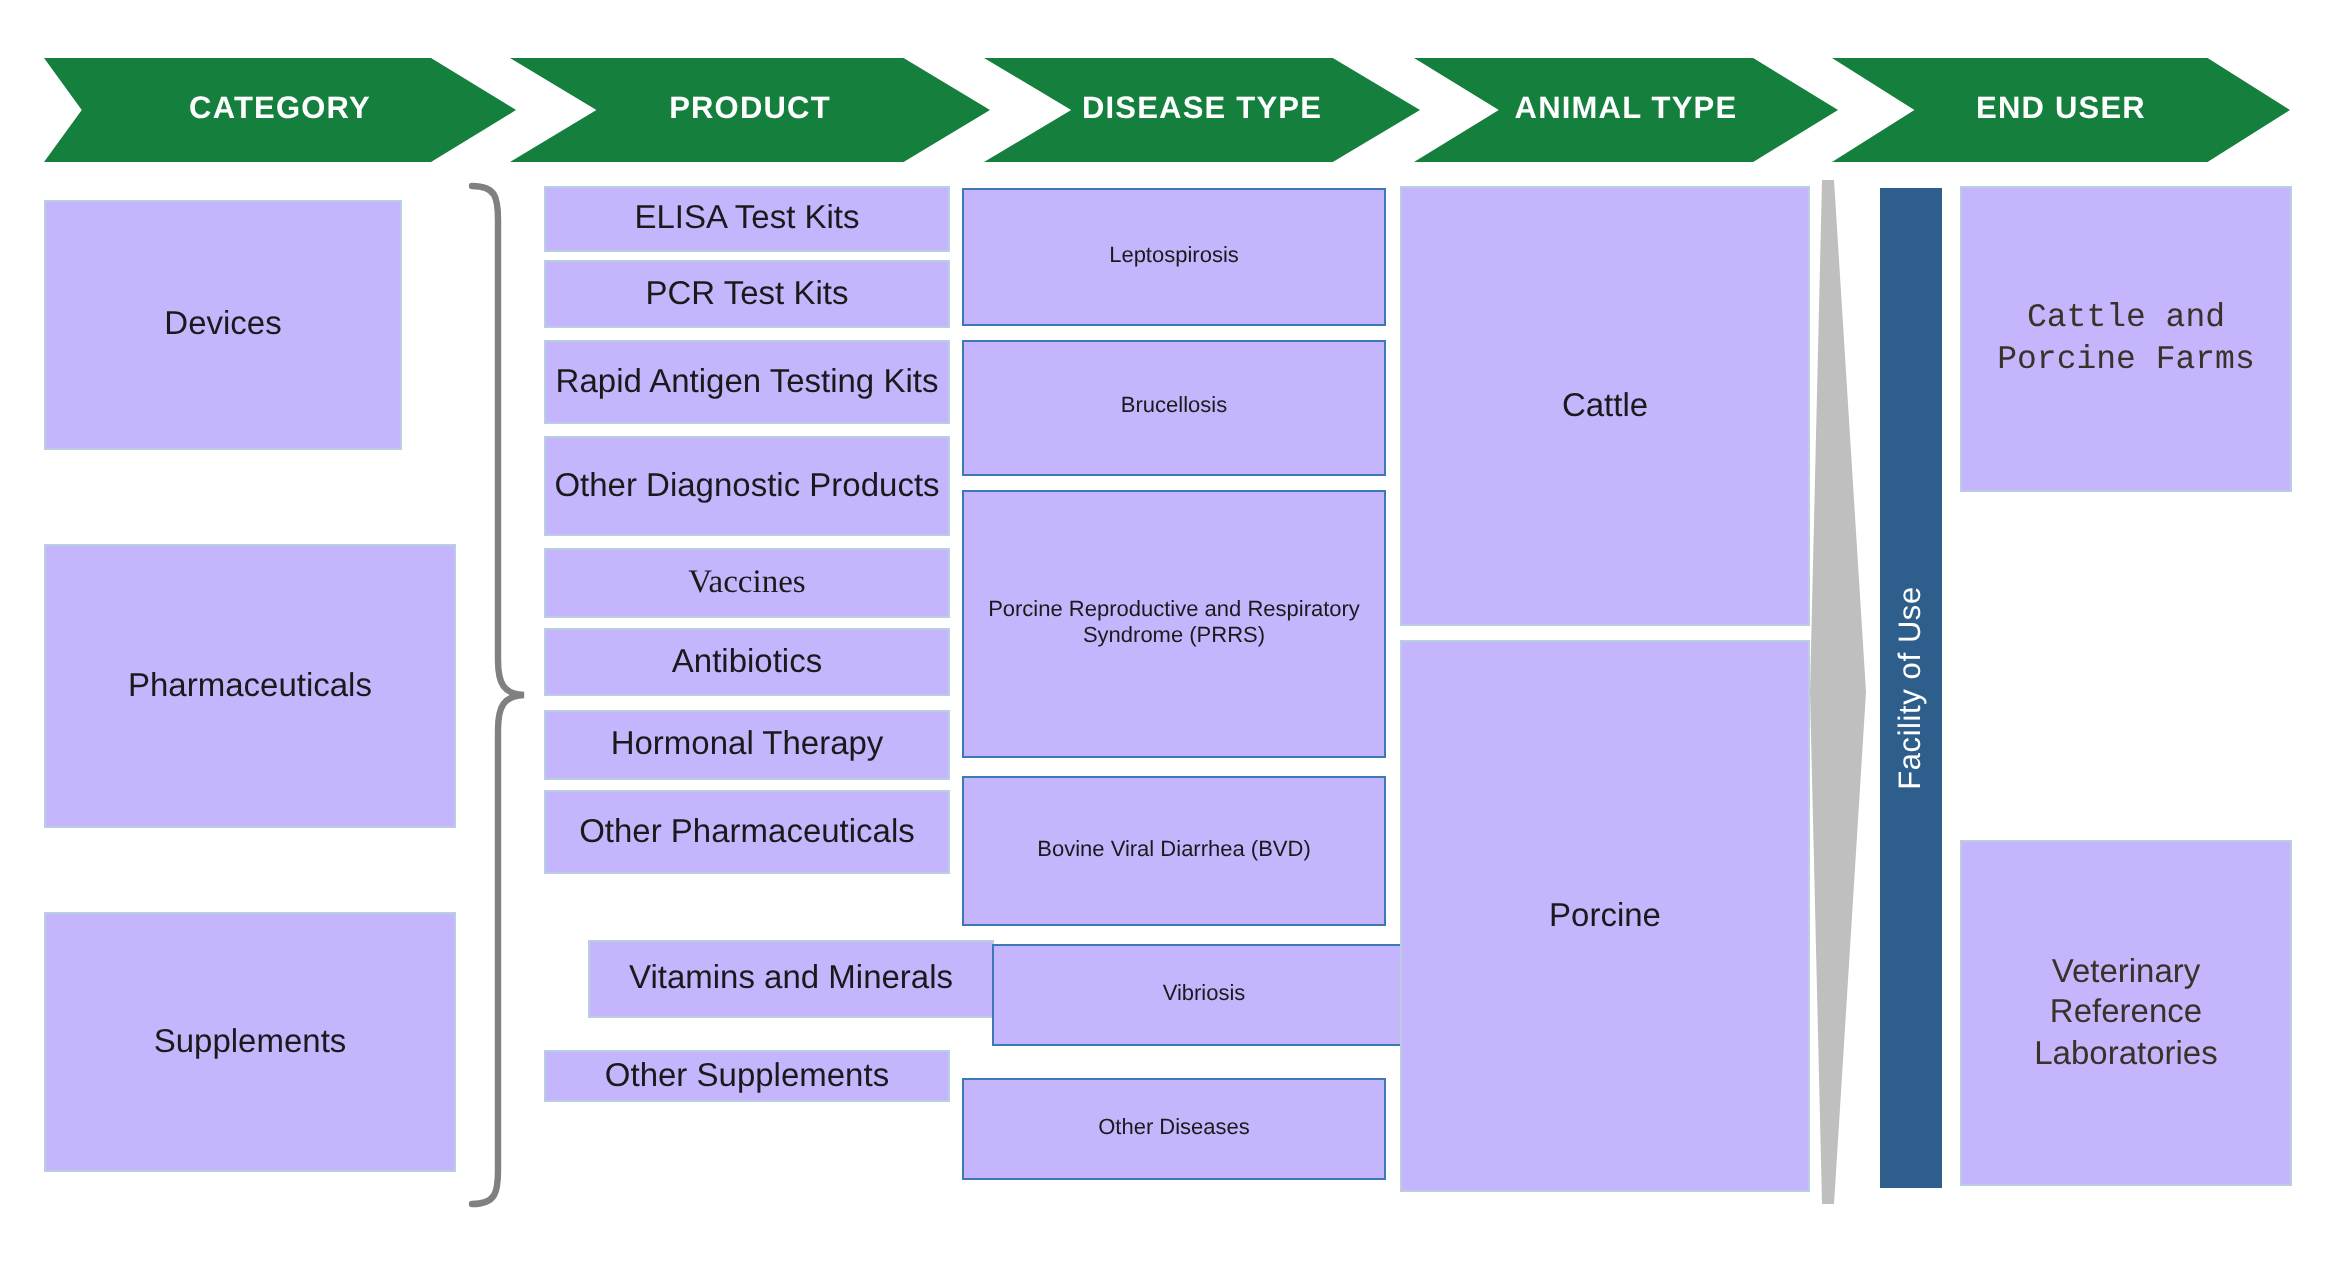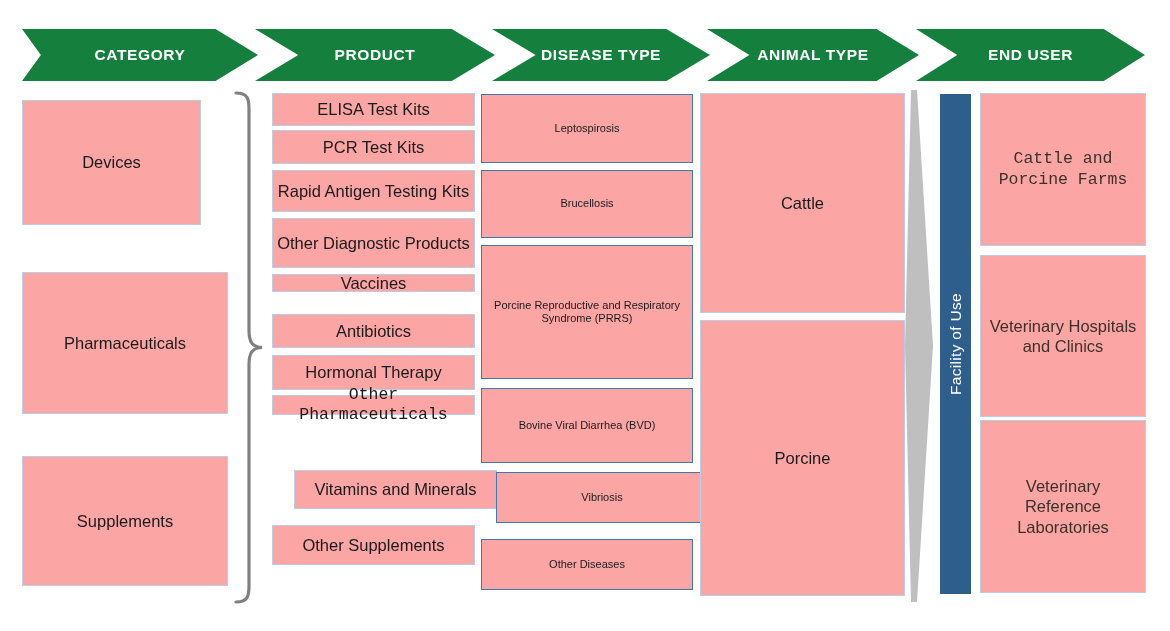--- a/index.html
+++ b/index.html
@@ -55,21 +55,21 @@
   }
   .chev.c4 {
     left: 916px; width: 229px;
     clip-path: polygon(0 0, 82% 0, 100% 50%, 82% 100%, 0 100%, 18% 50%);
   }
 
   
   .box {
     position: absolute;
     box-sizing: border-box;
-    background: #fca5a5;
+    background: #c4b5fd;
     display: flex;
     align-items: center;
     justify-content: center;
     text-align: center;
     color: #1a1a1a;
     line-height: 1.22;
   }
   .box-light {
     border: 1.4px solid #b9cde4;
   }
@@ -168,36 +168,36 @@
   </div>
   <div class="box box-light prod-box" style="left:272px; top:130px; width:203px; height:34px;">
     <span>PCR Test Kits</span>
   </div>
   <div class="box box-light prod-box" style="left:272px; top:170px; width:203px; height:42px;">
     <span>Rapid Antigen Testing Kits</span>
   </div>
   <div class="box box-light prod-box" style="left:272px; top:218px; width:203px; height:50px;">
     <span>Other Diagnostic Products</span>
   </div>
-  <div class="box box-light prod-box" style="left:272px; top:274px; width:203px; height:18px;">
+  <div class="box box-light prod-box" style="left:272px; top:274px; width:203px; height:35px;font-family:Liberation Serif, serif;">
     <span>Vaccines</span>
   </div>
   <div class="box box-light prod-box" style="left:272px; top:314px; width:203px; height:34px;">
     <span>Antibiotics</span>
   </div>
   <div class="box box-light prod-box" style="left:272px; top:355px; width:203px; height:35px;">
     <span>Hormonal Therapy</span>
   </div>
-  <div class="box box-light prod-box" style="left:272px; top:395px; width:203px; height:20px;font-family:Liberation Mono, monospace;">
+  <div class="box box-light prod-box" style="left:272px; top:395px; width:203px; height:42px;">
     <span>Other Pharmaceuticals</span>
   </div>
   <div class="box box-light prod-box" style="left:272px; top:470px; width:203px; height:39px;margin-left:22px;">
     <span>Vitamins and Minerals</span>
   </div>
-  <div class="box box-light prod-box" style="left:272px; top:525px; width:203px; height:40px;">
+  <div class="box box-light prod-box" style="left:272px; top:525px; width:203px; height:26px;">
     <span>Other Supplements</span>
   </div>
 
   <div class="box box-dark dis-box" style="left:481px; top:94px; width:212px; height:69px;">
     <span>Leptospirosis</span>
   </div>
   <div class="box box-dark dis-box" style="left:481px; top:170px; width:212px; height:68px;">
     <span>Brucellosis</span>
   </div>
   <div class="box box-dark dis-box" style="left:481px; top:245px; width:212px; height:134px;">
@@ -226,20 +226,17 @@
     </svg>
   </div>
 
   <div class="facility-bar">
     <div class="facility-label">Facility of Use</div>
   </div>
 
   <div class="box box-light eu-box" style="left:980px; top:93px; width:166px; height:153px;font-family:Liberation Mono, monospace;">
     <span style="padding:0 8px;">Cattle and Porcine Farms</span>
   </div>
-  <div class="box box-light eu-box" style="left:980px; top:255px; width:166px; height:162px;">
-    <span style="padding:0 8px;">Veterinary Hospitals and Clinics</span>
-  </div>
   <div class="box box-light eu-box" style="left:980px; top:420px; width:166px; height:173px;">
     <span style="padding:0 8px;">Veterinary Reference Laboratories</span>
   </div>
 
 </div>
 
 </body></html>

